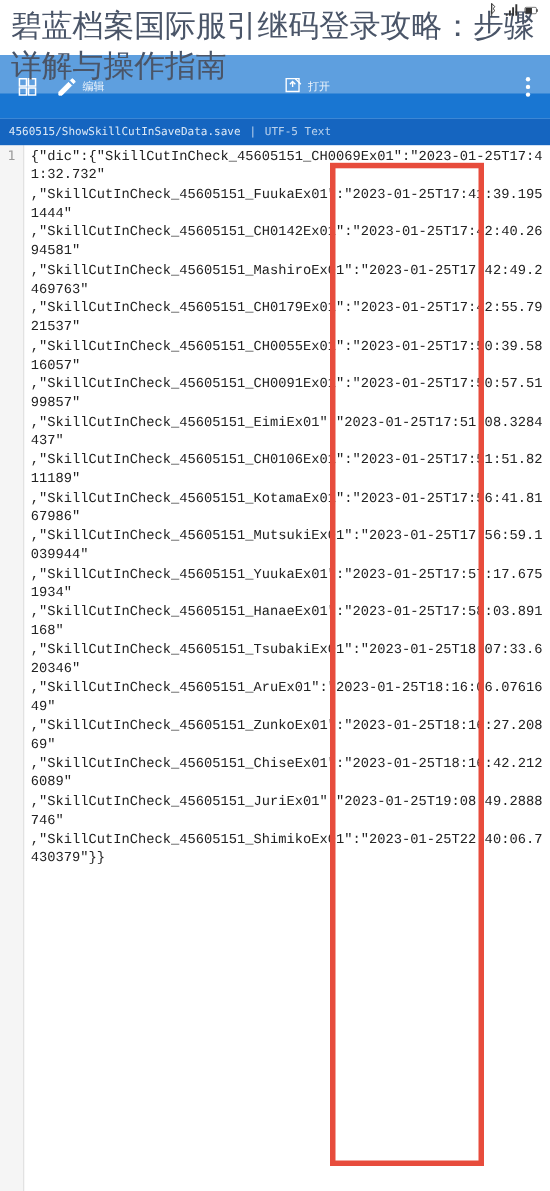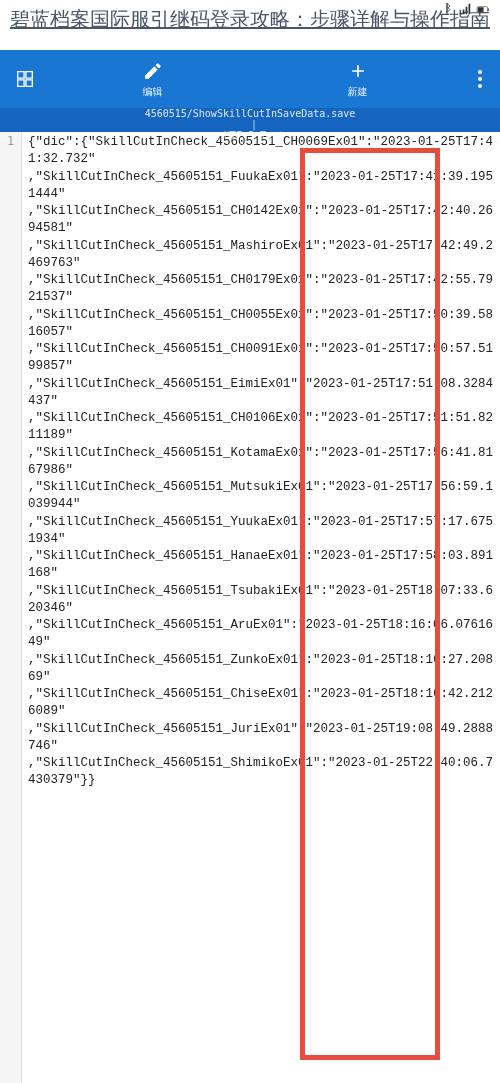--- a/index.html
+++ b/index.html
@@ -14,26 +14,25 @@
       background: #fff;
       position: relative;
       overflow: hidden;
     }
     .header-title {
       position: absolute;
       top: 0;
       left: 0;
       right: 0;
       padding: 6px 10px;
-      font-size: 20px;
+      font-size: 28px;
       color: #4a5568;
       background: rgba(255,255,255,0.3);
       z-index: 10;
       line-height: 1.3;
-      text-decoration: underline;
     }
     .status-bar {
       position: absolute;
       top: 0;
       right: 0;
       height: 20px;
       display: flex;
       align-items: center;
       gap: 4px;
       padding: 2px 10px;
@@ -64,23 +63,23 @@
       justify-content: center;
     }
     .toolbar-items {
       display: flex;
       flex: 1;
       height: 100%;
     }
     .toolbar-item {
       flex: 1;
       display: flex;
-      flex-direction: column;
-      align-items: center;
-      justify-content: center;
+      flex-direction: row;
+      align-items: center;
+      justify-content: flex-start;
       color: #fff;
       gap: 3px;
     }
     .toolbar-item .icon {
       width: 22px;
       height: 22px;
       display: flex;
       align-items: center;
       justify-content: center;
     }
@@ -99,21 +98,20 @@
       position: absolute;
       top: 108px;
       left: 0;
       right: 0;
       height: 24px;
       background: #1565c0;
       display: flex;
       align-items: center;
       padding: 0 8px;
       z-index: 5;
-      flex-direction: column;
     }
     .file-tab-name {
       color: rgba(255,255,255,0.85);
       font-size: 10px;
       font-family: monospace;
     }
     .file-tab-encoding {
       color: rgba(255,255,255,0.7);
       font-size: 10px;
       font-family: monospace;
@@ -211,24 +209,26 @@
       <span class="icon">
         <svg width="20" height="20" viewBox="0 0 24 24">
             <path d="M3 17.5V21h3.5L17 10.5 13.5 7 3 17.5zM20.5 7c.4-.4.4-1 0-1.4l-2.1-2.1c-.4-.4-1-.4-1.4 0L15.5 5 19 8.5l1.5-1.5z" fill="#fff"></path>
           </svg>
       </span>
       <span class="label">编辑</span>
     </div>
     <div class="toolbar-item">
       <span class="icon">
         <svg width="20" height="20" viewBox="0 0 24 24">
-            <path d="M12 5v14M5 12h14" stroke="#fff" stroke-width="2" fill="none"></path>
+            <path d="M5 3h14v14H5z" fill="none" stroke="#fff" stroke-width="1.5"></path>
+            <path d="M12 6v6M9 9l3-3 3 3" stroke="#fff" stroke-width="1.5" fill="none"></path>
+            <path d="M15 3l6 6" stroke="#fff" stroke-width="1.5"></path>
           </svg>
       </span>
-      <span class="label">新建</span>
+      <span class="label">打开</span>
     </div>
   </div>
   <div class="toolbar-menu">
     <div class="dots">
       <span></span>
         <span></span>
         <span></span>
     </div>
   </div>
 </div>

